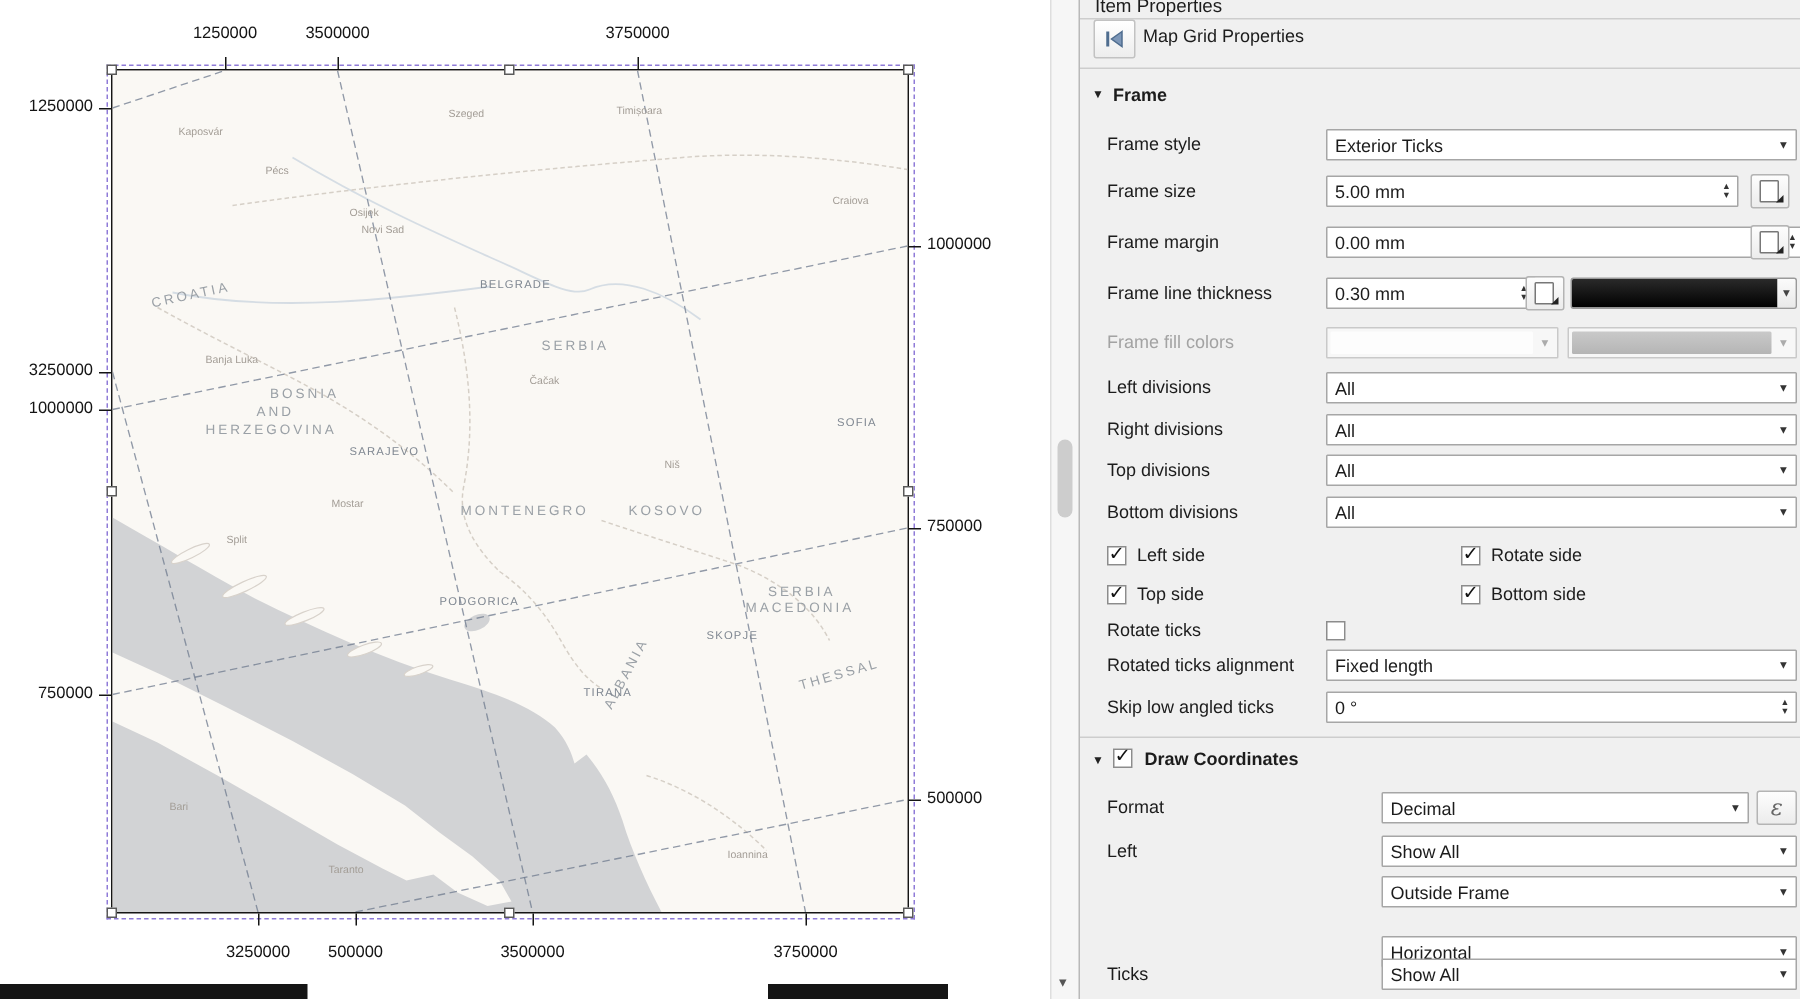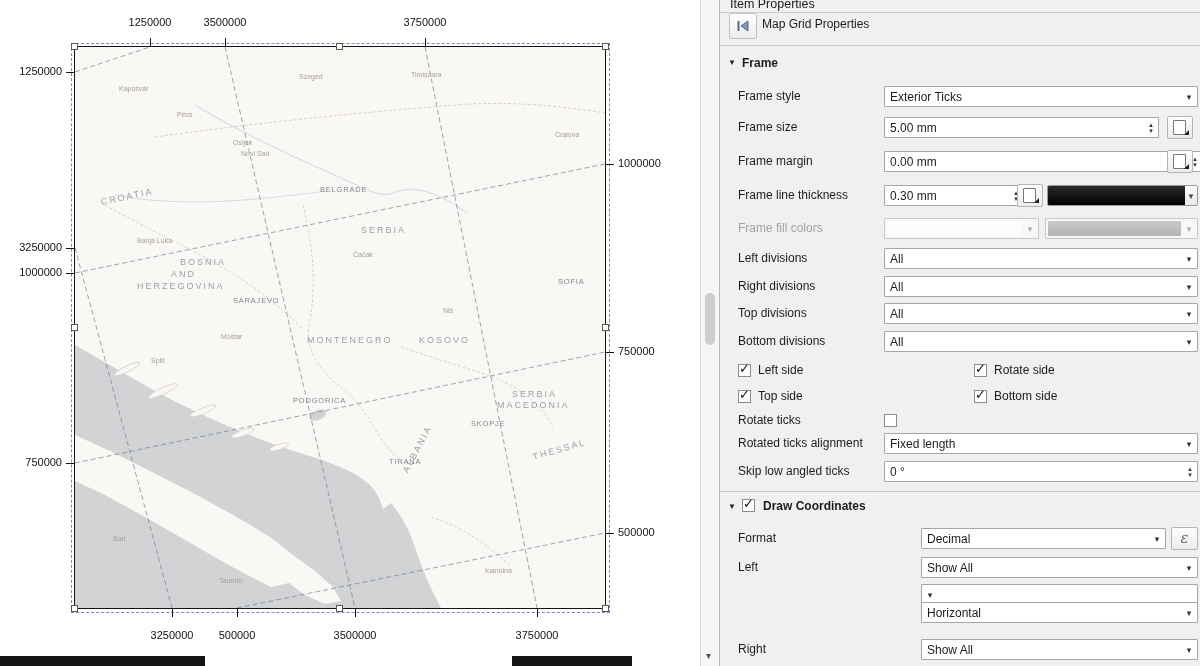--- a/index.html
+++ b/index.html
@@ -344,27 +344,28 @@
       <span class="eps-glyph">ε</span>
     </div>
 
     <div class="plabel" style="left:18px;top:557px">Left</div>
     <div class="combo" style="left:201px;top:557px;width:277px">
       <span class="combo-text">Show All</span>
       <span class="combo-arrow">▾</span>
     </div>
 
     <div class="combo" style="left:201px;top:584px;width:277px">
-      <span class="combo-arrow">▾</span>
-    </div>
-
-    <div class="combo" style="left:201px;top:602px;width:277px">
+      <span class="combo-text">Outside Frame</span>
+      <span class="combo-arrow">▾</span>
+    </div>
+
+    <div class="combo" style="left:201px;top:624px;width:277px">
       <span class="combo-text">Horizontal</span>
       <span class="combo-arrow">▾</span>
     </div>
 
-    <div class="plabel" style="left:18px;top:639px">Right</div>
+    <div class="plabel" style="left:18px;top:639px">Ticks</div>
     <div class="combo" style="left:201px;top:639px;width:277px">
       <span class="combo-text">Show All</span>
       <span class="combo-arrow">▾</span>
     </div>
   </div>
 </div>
 
 </body></html>

